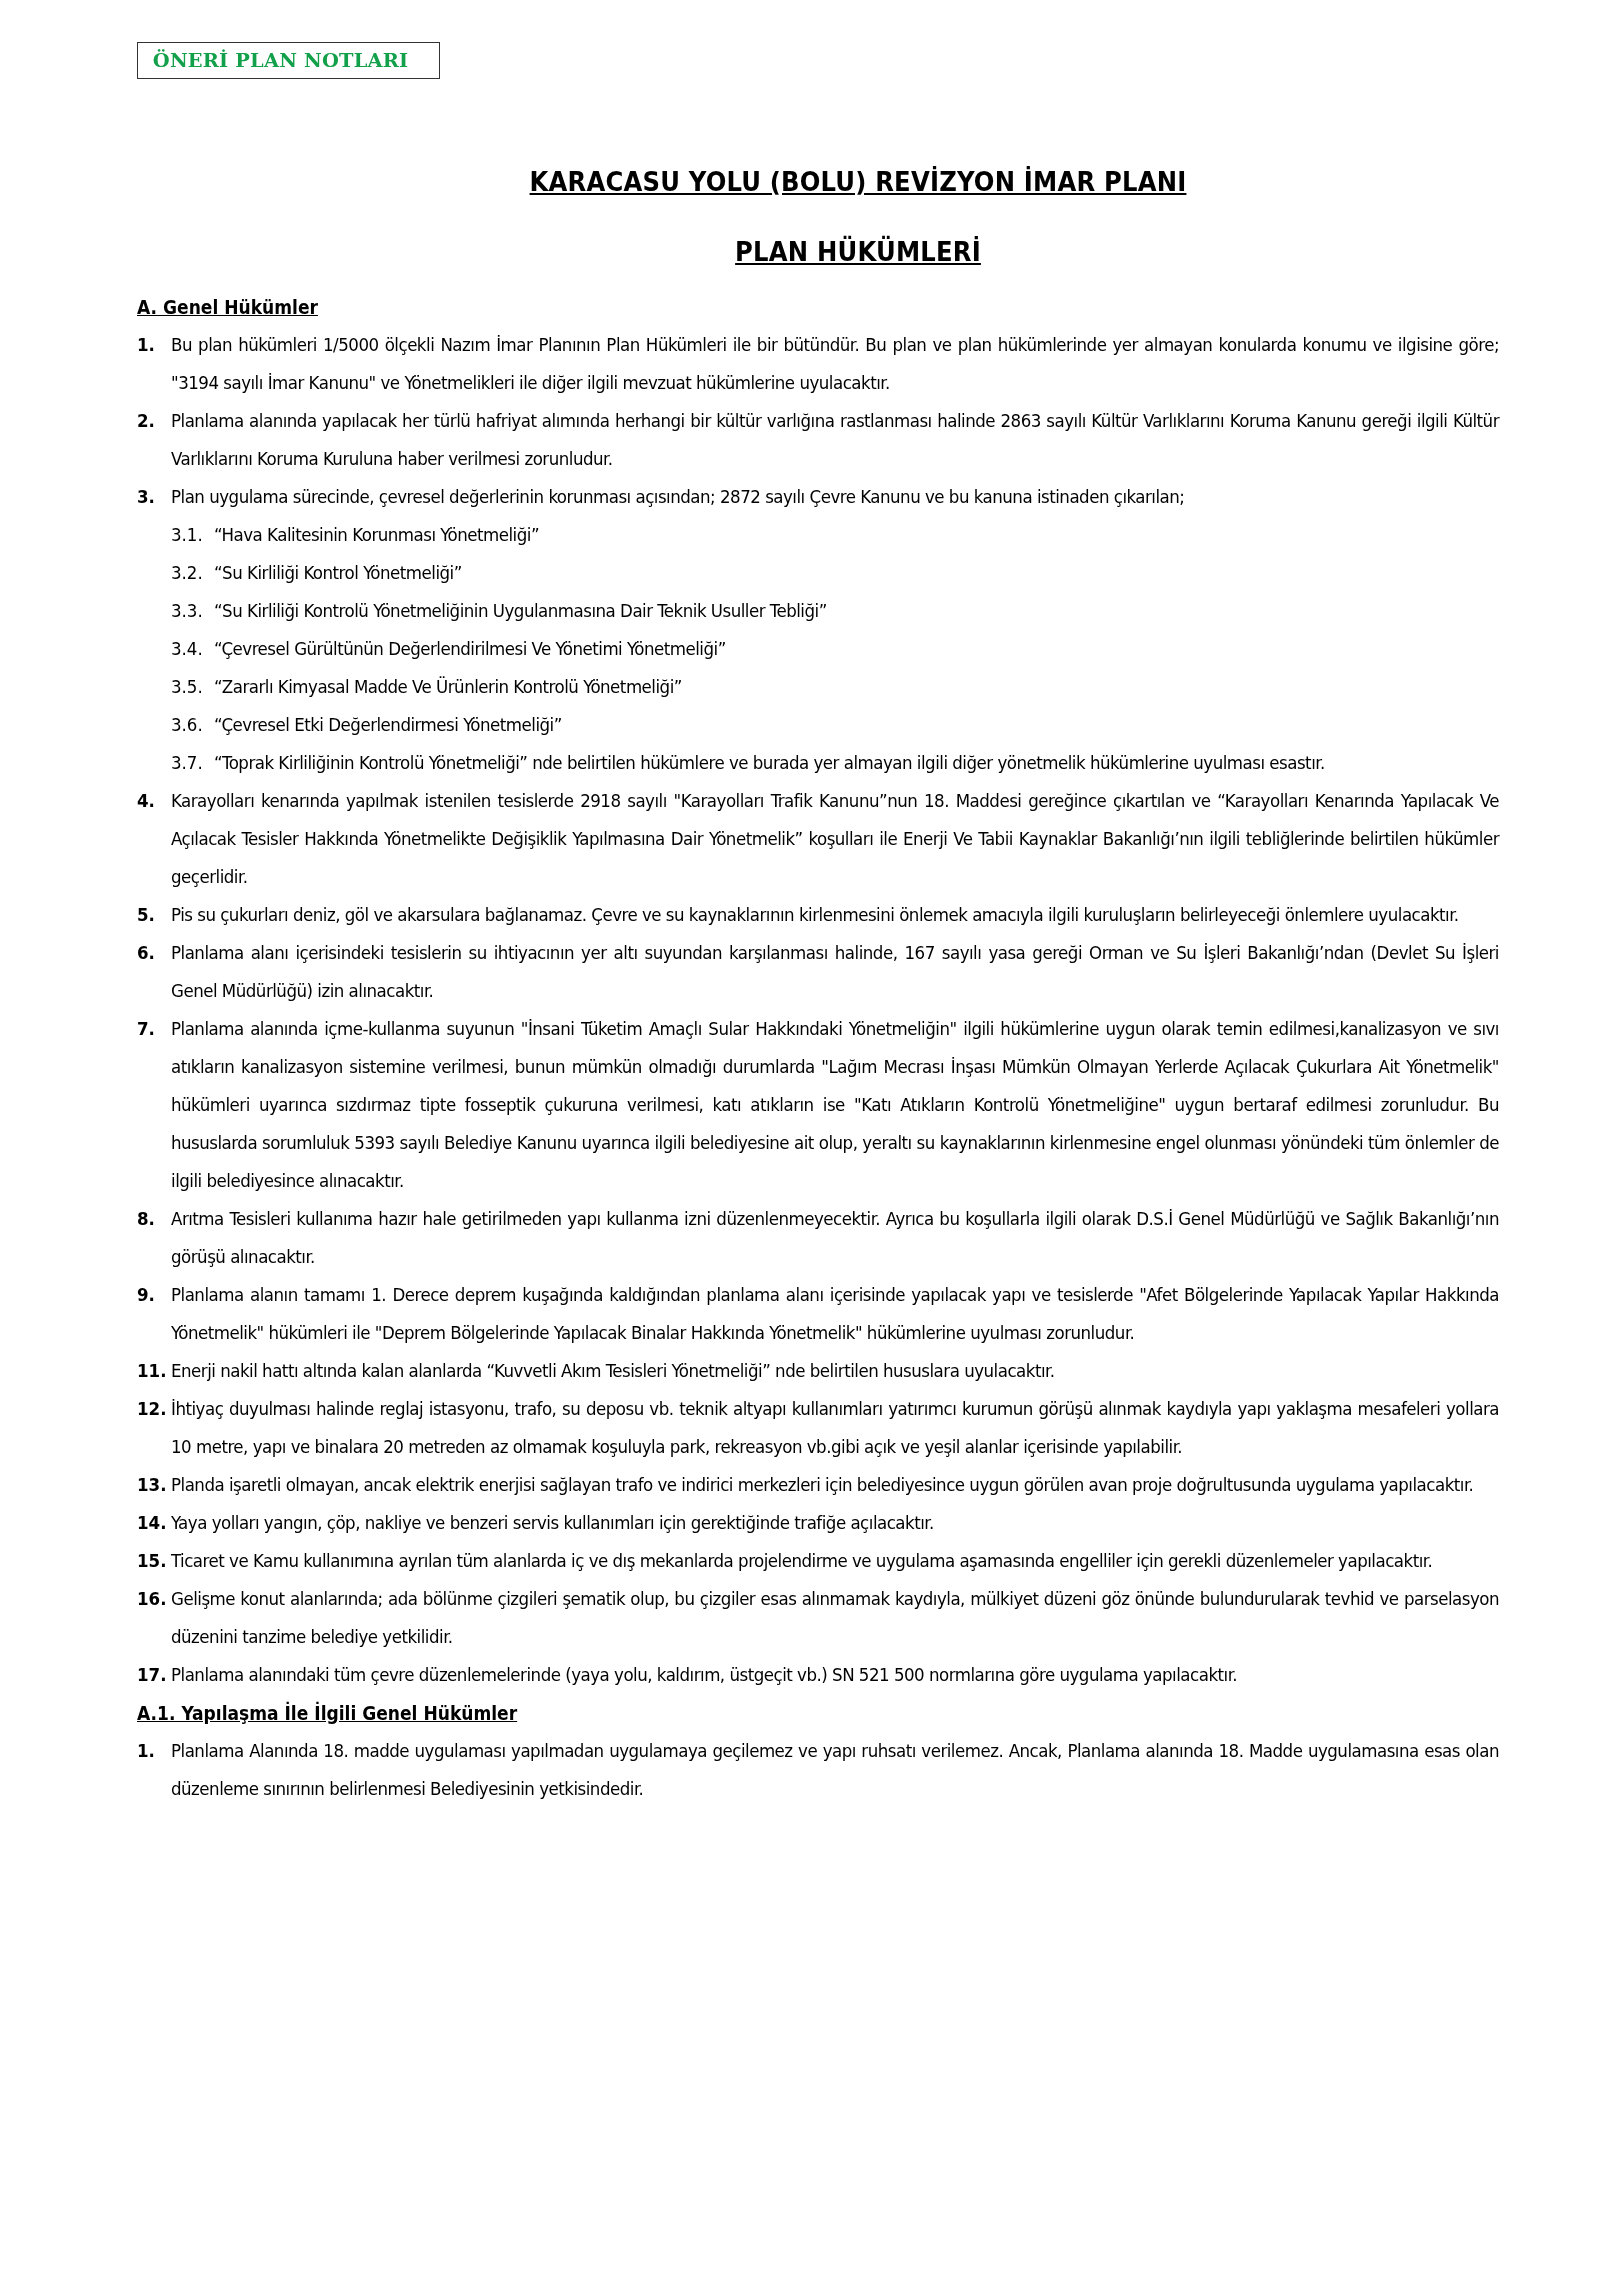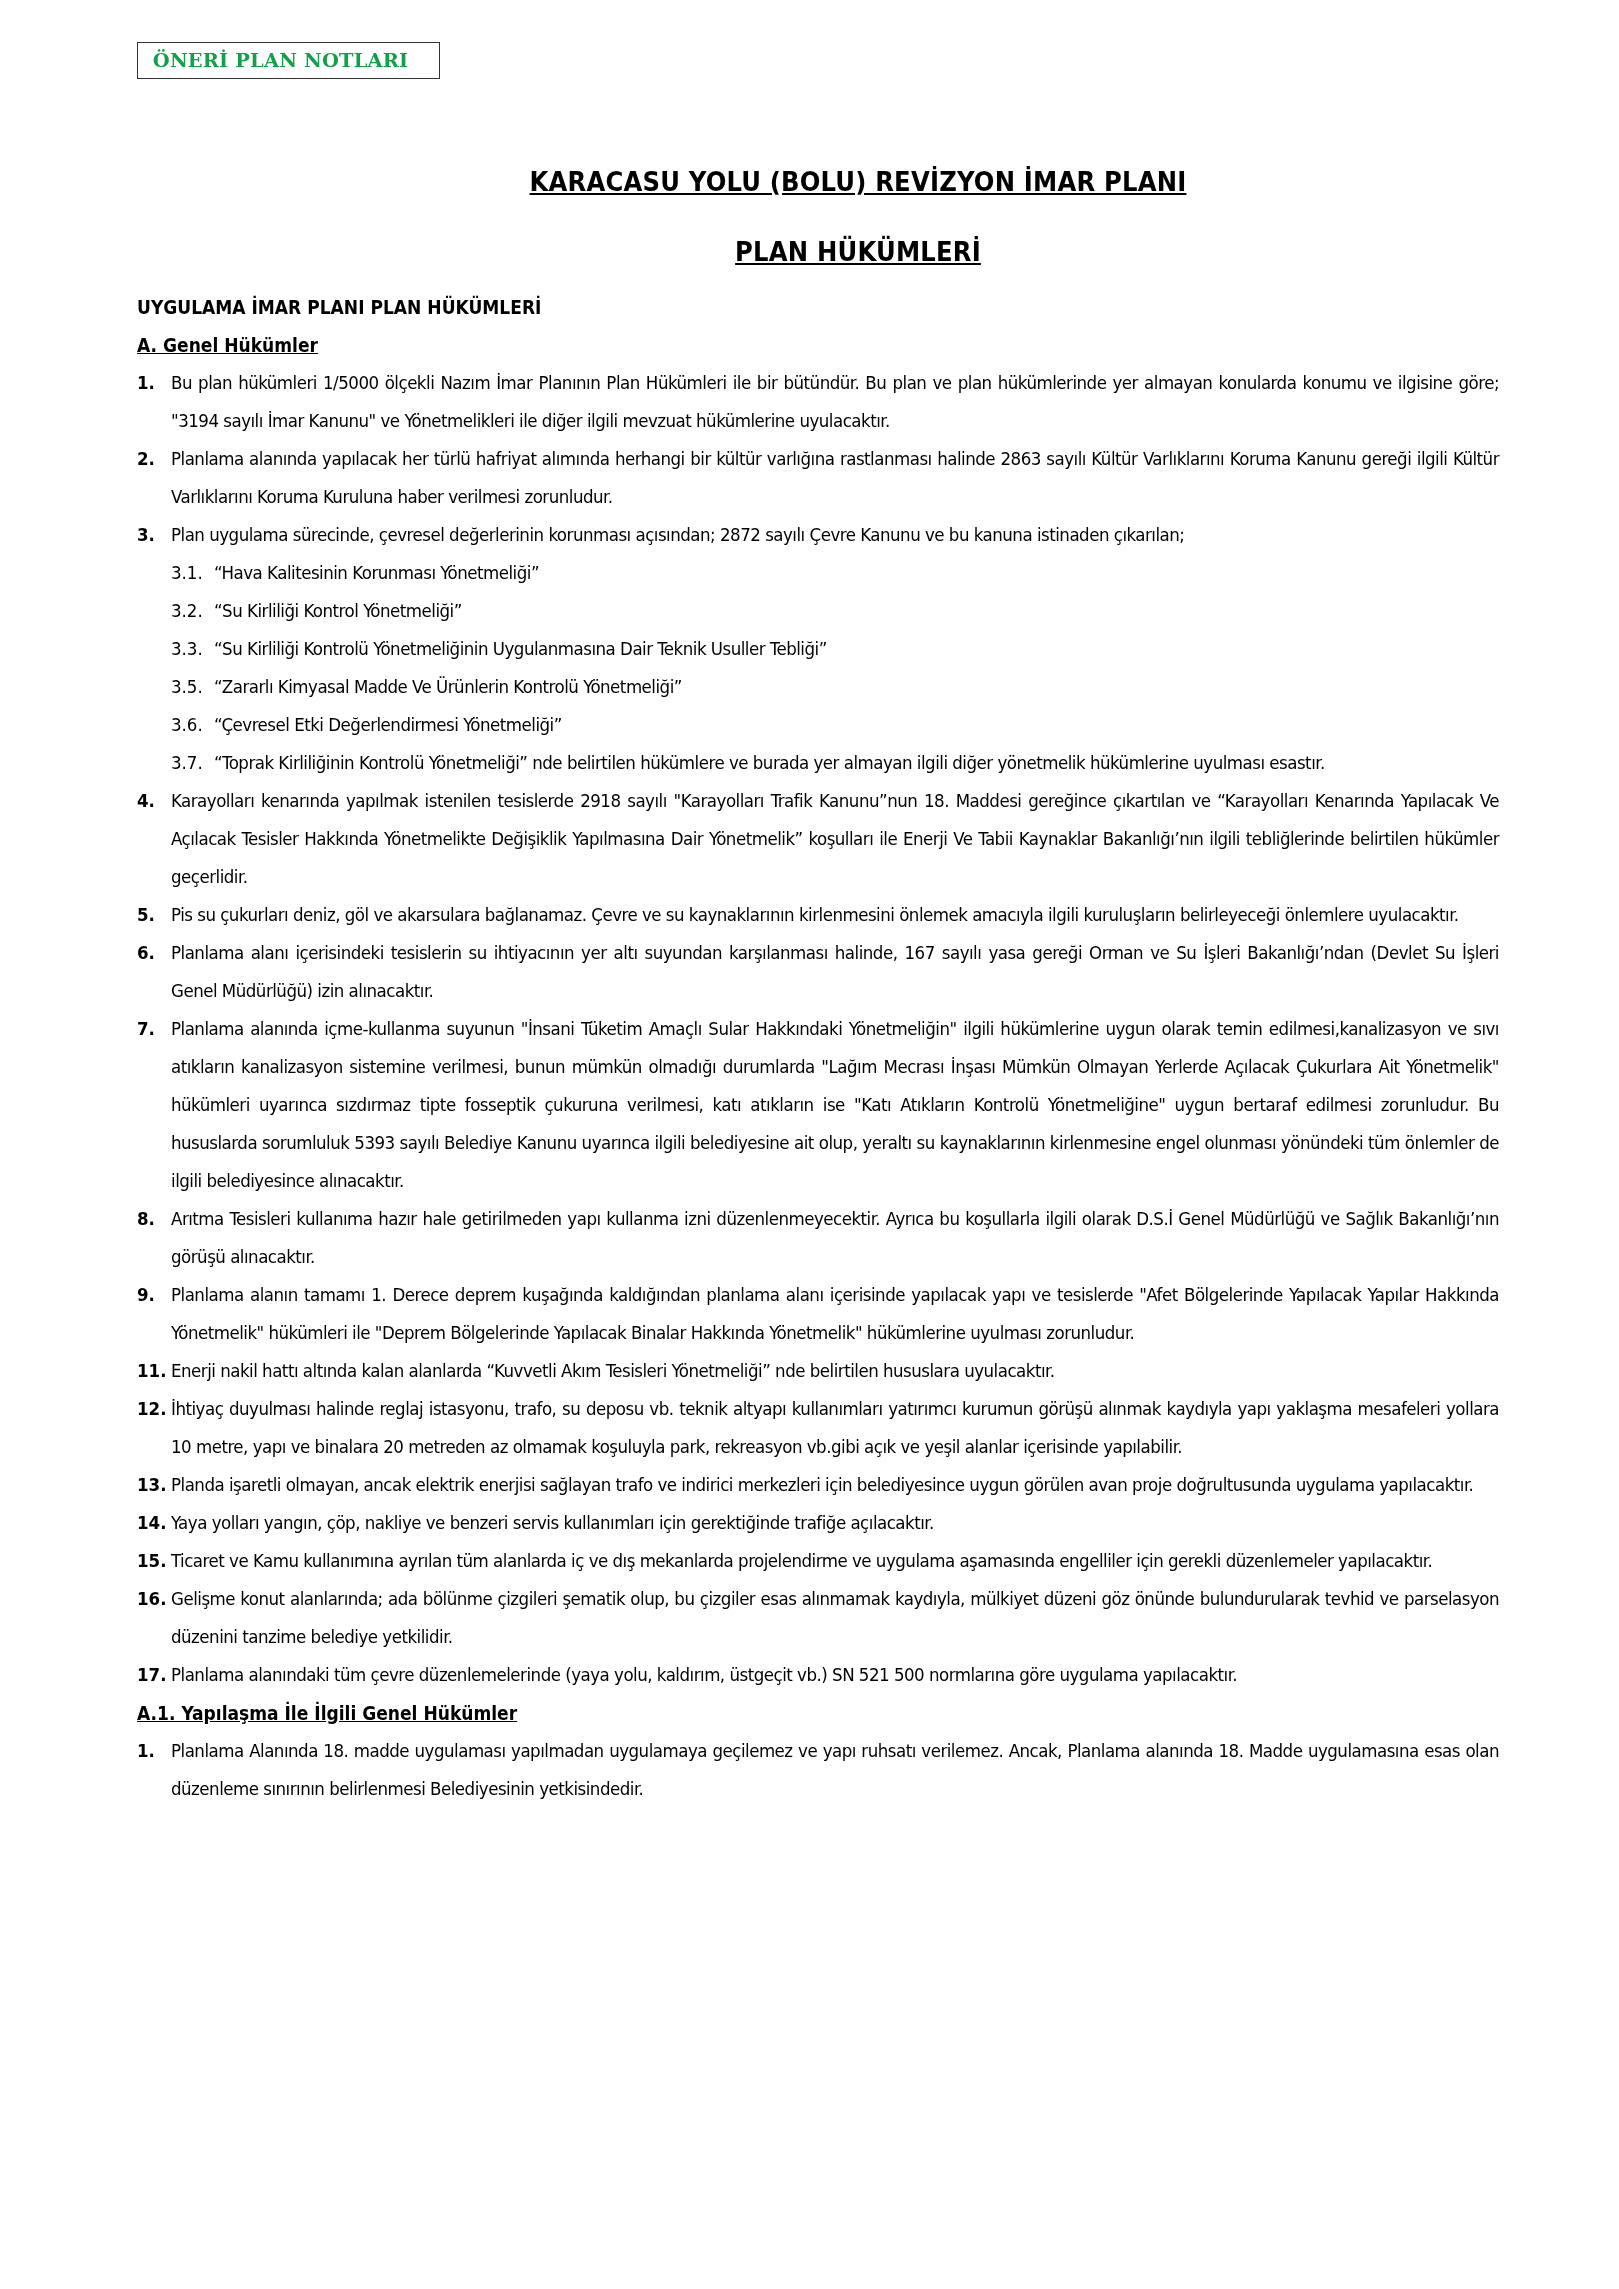--- a/index.html
+++ b/index.html
@@ -39,21 +39,20 @@
 </style>
 </head>
 <body>
 
 <div class="stamp">ÖNERİ PLAN NOTLARI</div>
 
 <div class="title t1">KARACASU YOLU (BOLU) REVİZYON İMAR PLANI</div>
 <div class="title t2">PLAN HÜKÜMLERİ</div>
 
 <div class="content">
-  <div class="h-main">UYGULAMA İMAR PLANI PLAN HÜKÜMLERİ</div>
   <div class="h-sec">A. Genel Hükümler</div>
 
   <div class="item">
       <span class="num">1.</span>
       <span class="text">Bu plan hükümleri 1/5000 ölçekli Nazım İmar Planının Plan Hükümleri ile bir bütündür. Bu plan ve plan hükümlerinde yer almayan konularda konumu ve ilgisine göre; "3194 sayılı İmar Kanunu" ve Yönetmelikleri ile diğer ilgili mevzuat hükümlerine uyulacaktır.</span>
     </div>
   <div class="item">
       <span class="num">2.</span>
       <span class="text">Planlama alanında yapılacak her türlü hafriyat alımında herhangi bir kültür varlığına rastlanması halinde 2863 sayılı Kültür Varlıklarını Koruma Kanunu gereği ilgili Kültür Varlıklarını Koruma Kuruluna haber verilmesi zorunludur.</span>
     </div>
@@ -66,20 +65,24 @@
       <span class="num">3.1.</span>
       <span class="text">“Hava Kalitesinin Korunması Yönetmeliği”</span>
     </div>
   <div class="sub">
       <span class="num">3.2.</span>
       <span class="text">“Su Kirliliği Kontrol Yönetmeliği”</span>
     </div>
   <div class="sub">
       <span class="num">3.3.</span>
       <span class="text">“Su Kirliliği Kontrolü Yönetmeliğinin Uygulanmasına Dair Teknik Usuller Tebliği”</span>
+    </div>
+  <div class="sub">
+      <span class="num">3.4.</span>
+      <span class="text">“Çevresel Gürültünün Değerlendirilmesi Ve Yönetimi Yönetmeliği”</span>
     </div>
   <div class="sub">
       <span class="num">3.5.</span>
       <span class="text">“Zararlı Kimyasal Madde Ve Ürünlerin Kontrolü Yönetmeliği”</span>
     </div>
   <div class="sub">
       <span class="num">3.6.</span>
       <span class="text">“Çevresel Etki Değerlendirmesi Yönetmeliği”</span>
     </div>
   <div class="sub">

